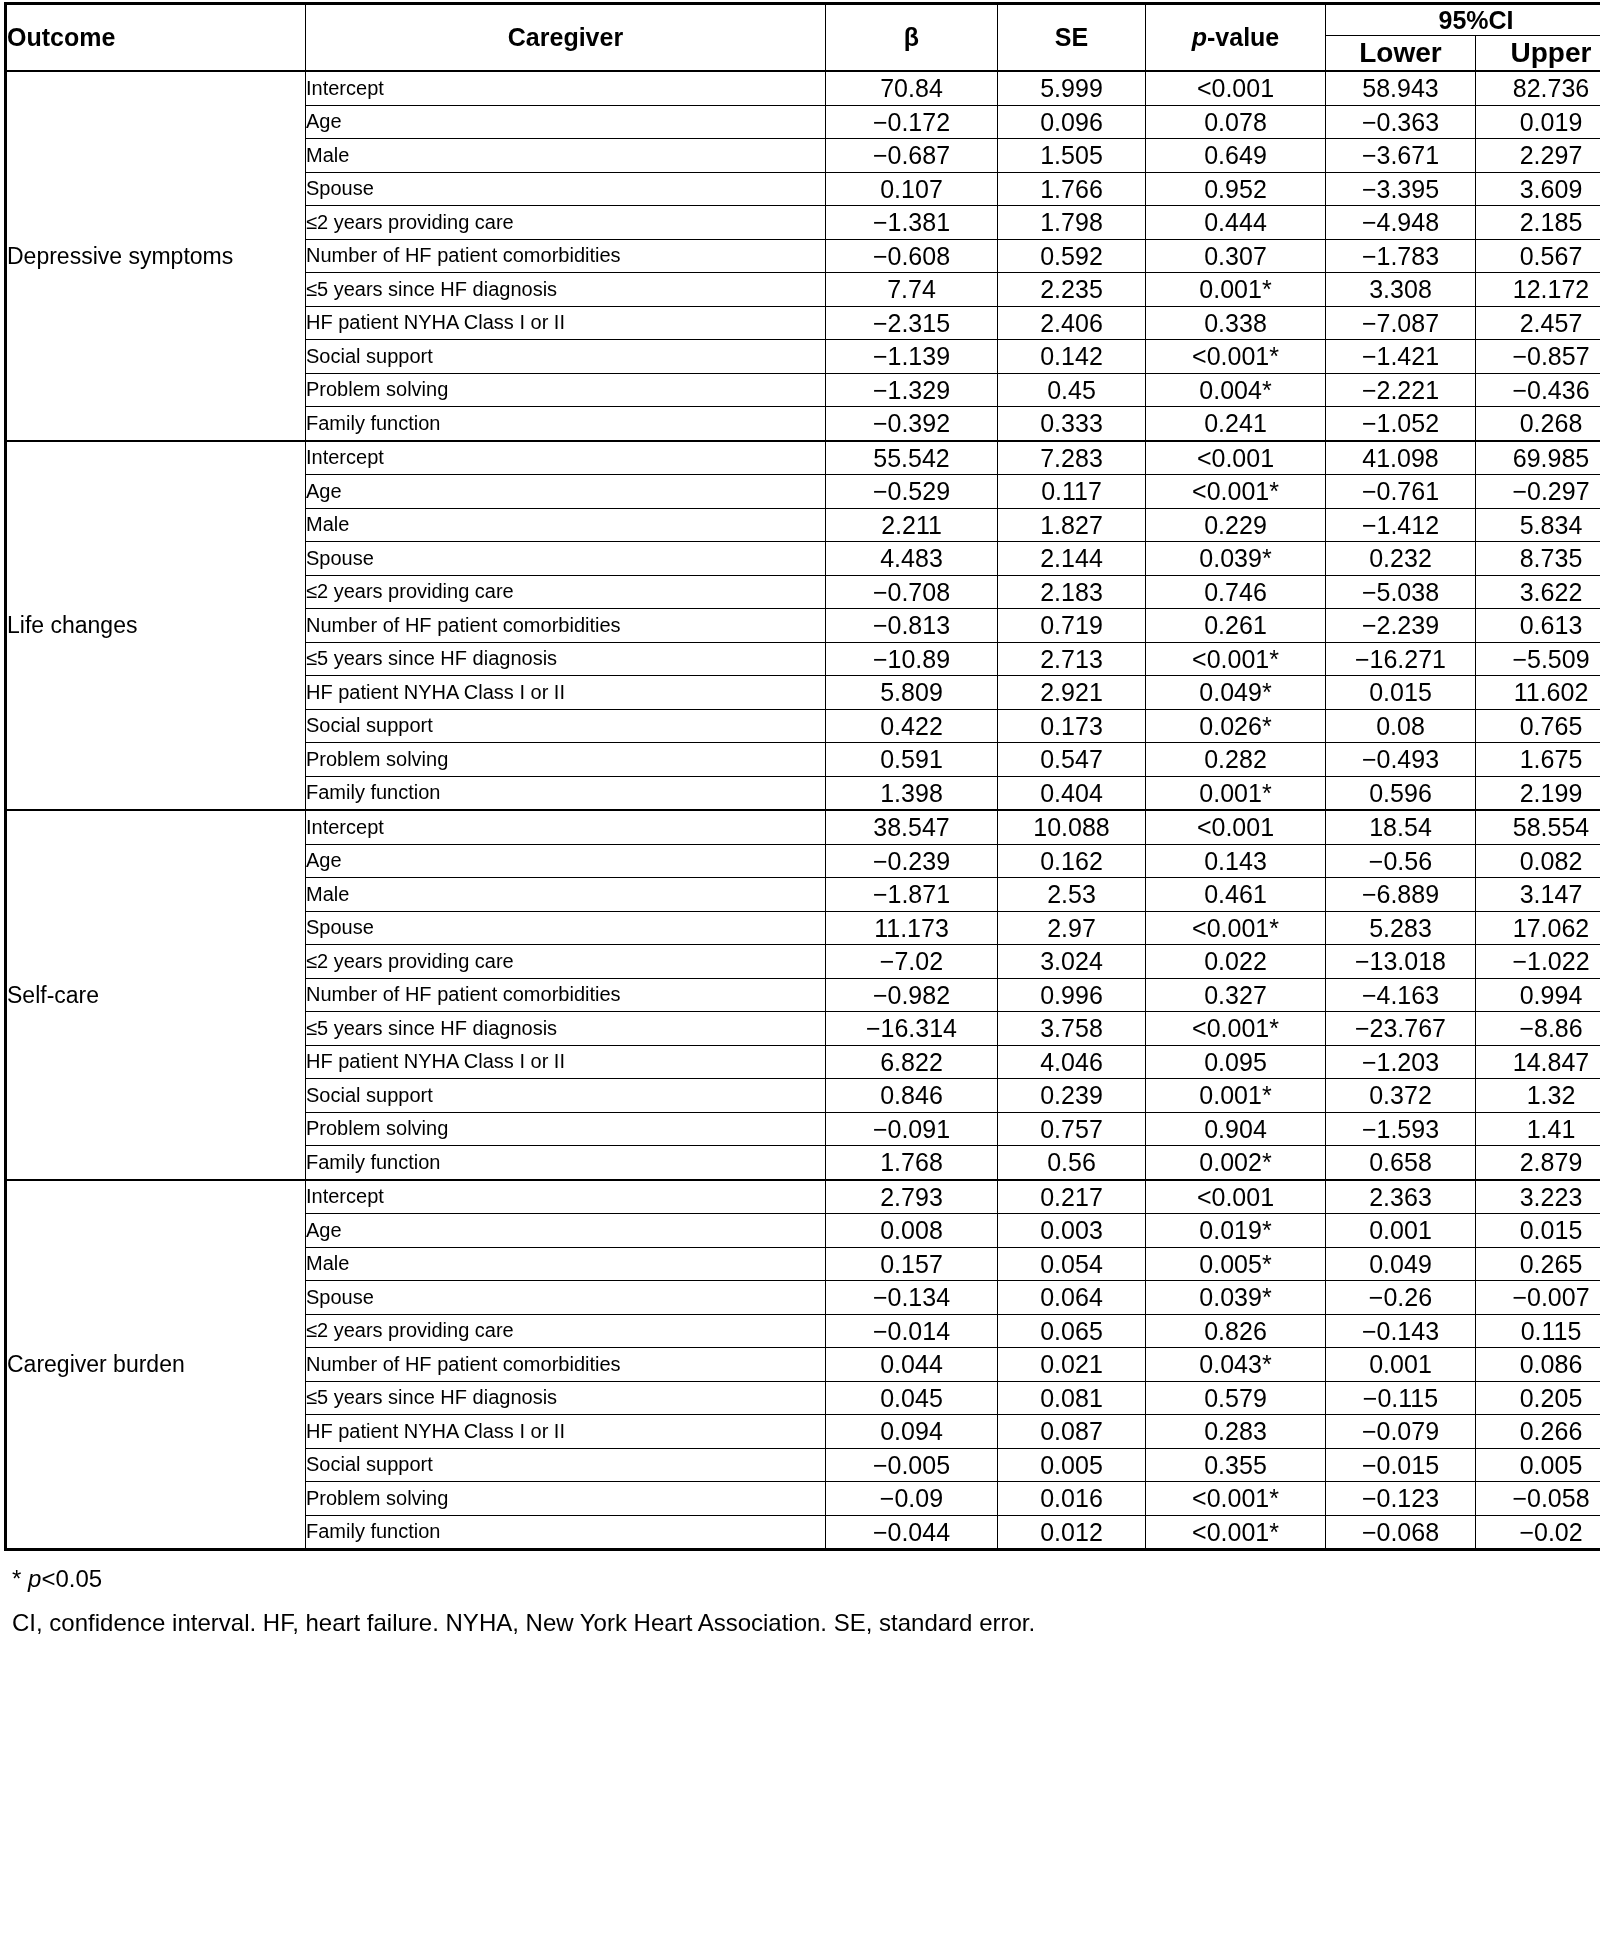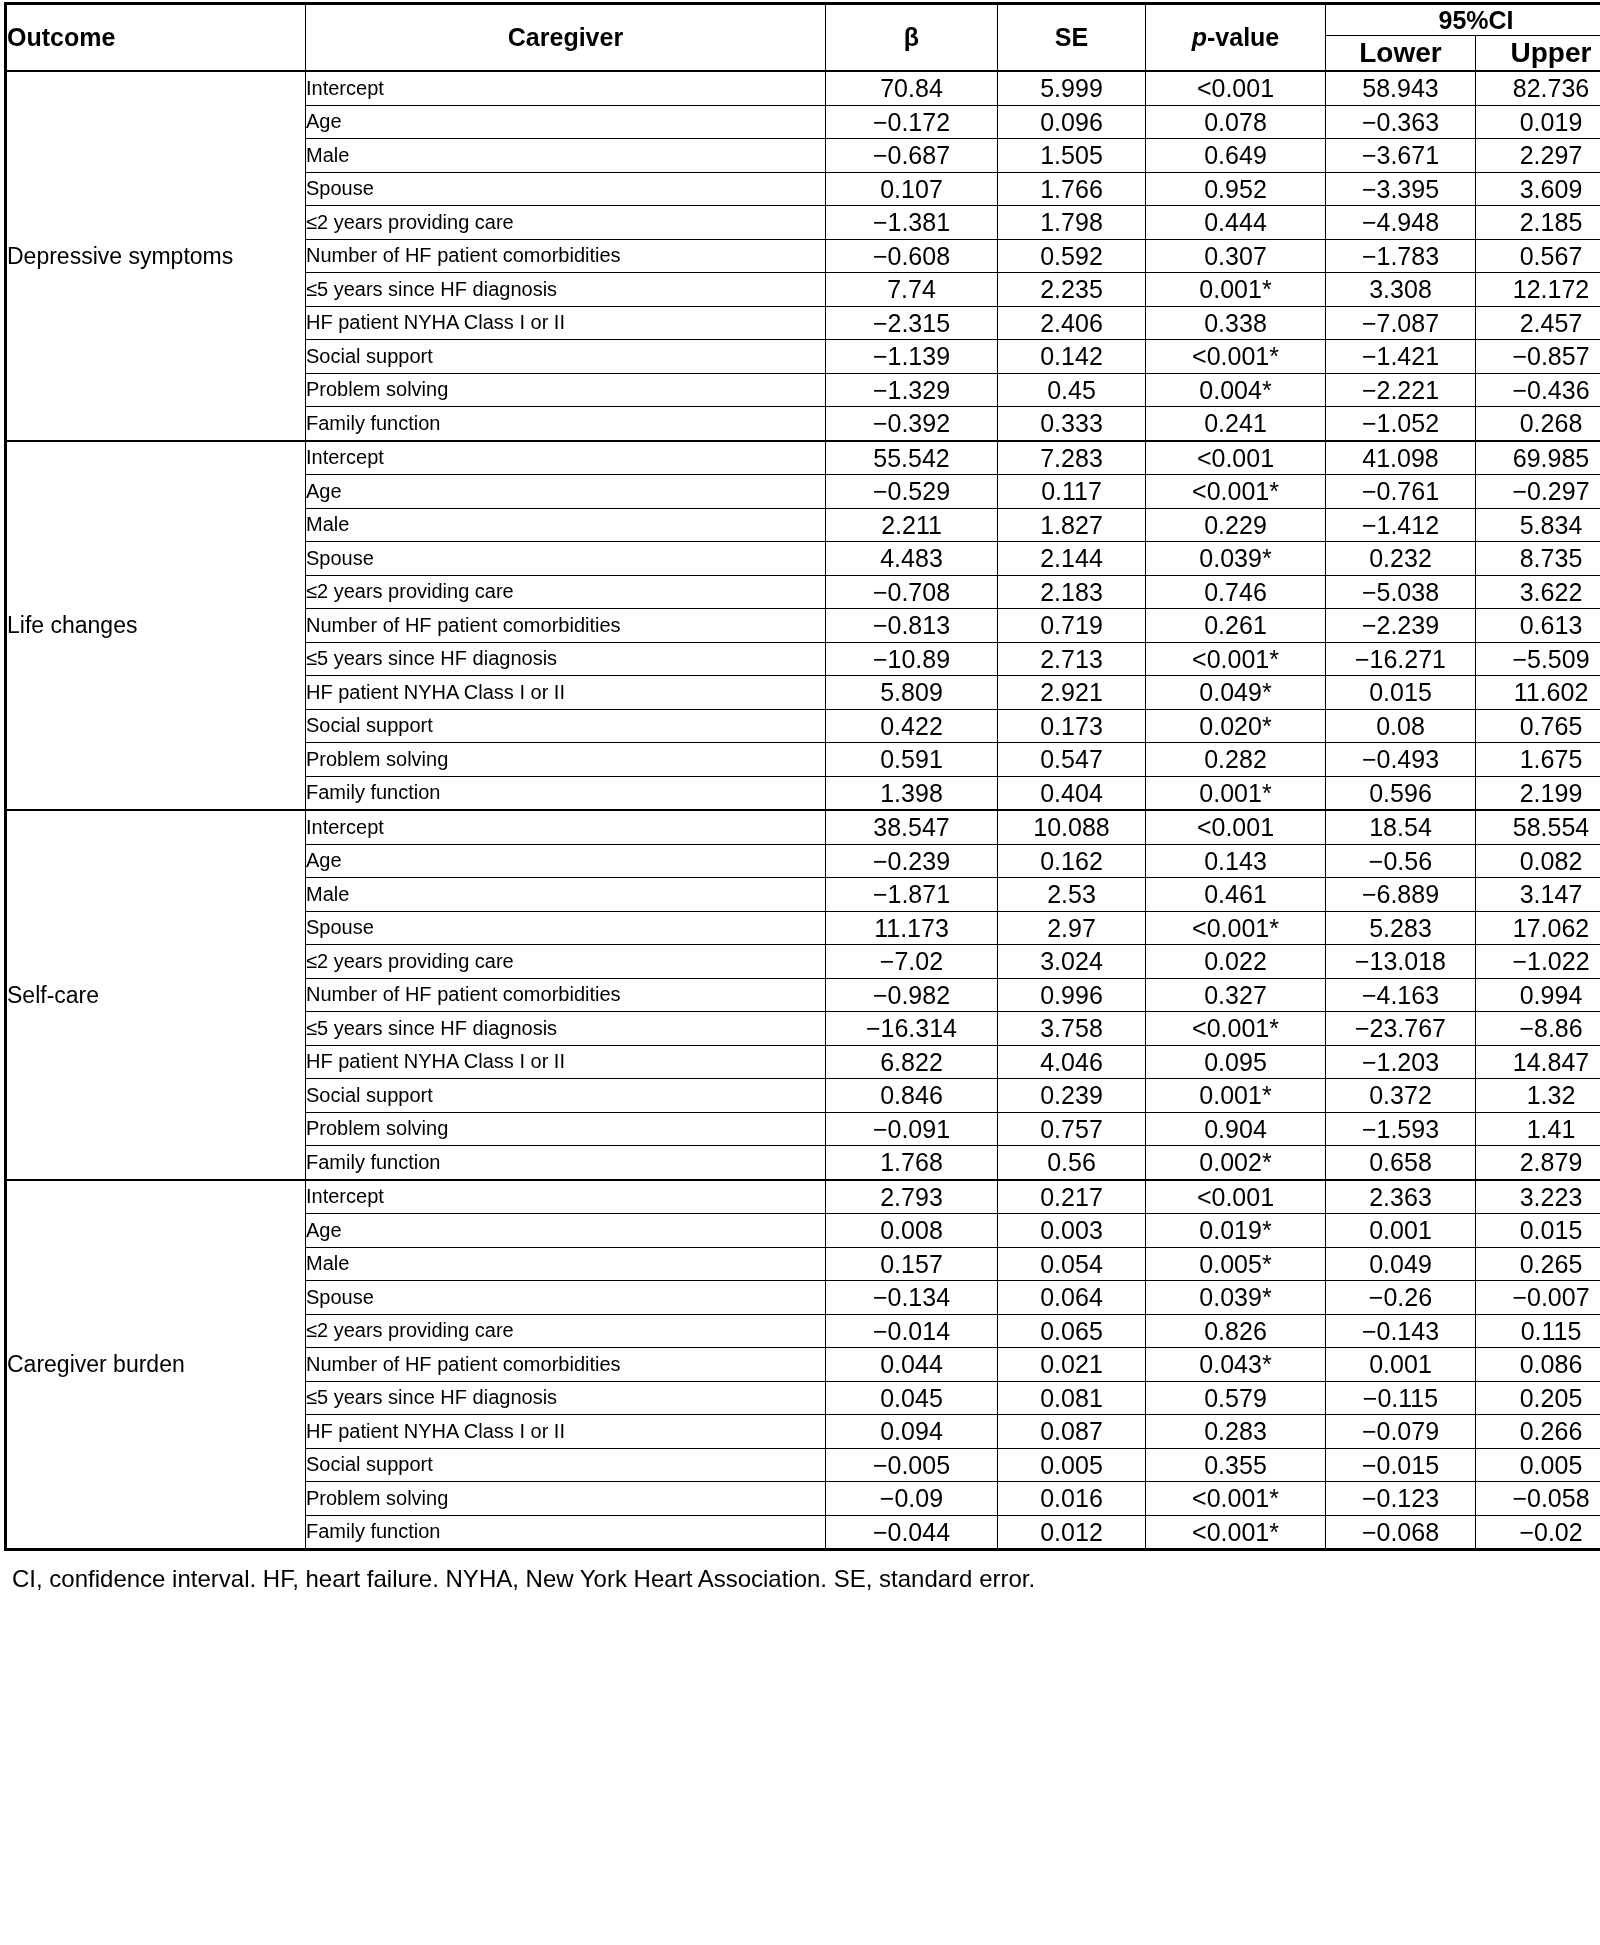--- a/index.html
+++ b/index.html
@@ -286,21 +286,21 @@
           <td class="num">5.809</td>
           <td class="num">2.921</td>
           <td class="num">0.049*</td>
           <td class="num">0.015</td>
           <td class="num">11.602</td>
         </tr>
         <tr class="datarow">
           <td class="param">Social support</td>
           <td class="num">0.422</td>
           <td class="num">0.173</td>
-          <td class="num">0.020*</td>
+          <td class="num">0.026*</td>
           <td class="num">0.08</td>
           <td class="num">0.765</td>
         </tr>
         <tr class="datarow">
           <td class="param">Problem solving</td>
           <td class="num">0.591</td>
           <td class="num">0.547</td>
           <td class="num">0.282</td>
           <td class="num">−0.493</td>
           <td class="num">1.675</td>
@@ -488,16 +488,17 @@
           <td class="num">−0.044</td>
           <td class="num">0.012</td>
           <td class="num">&lt;0.001*</td>
           <td class="num">−0.068</td>
           <td class="num">−0.02</td>
         </tr>
       </tbody>
   </table>
 
   <div class="footnotes">
+    <div class="fn1"><span class="fn-star">*</span> <span class="italic">p</span><span>&lt;0.05</span></div>
     <div>CI, confidence interval. HF, heart failure. NYHA, New York Heart Association. SE, standard error.</div>
   </div>
 
 </div>
 
 </body></html>

